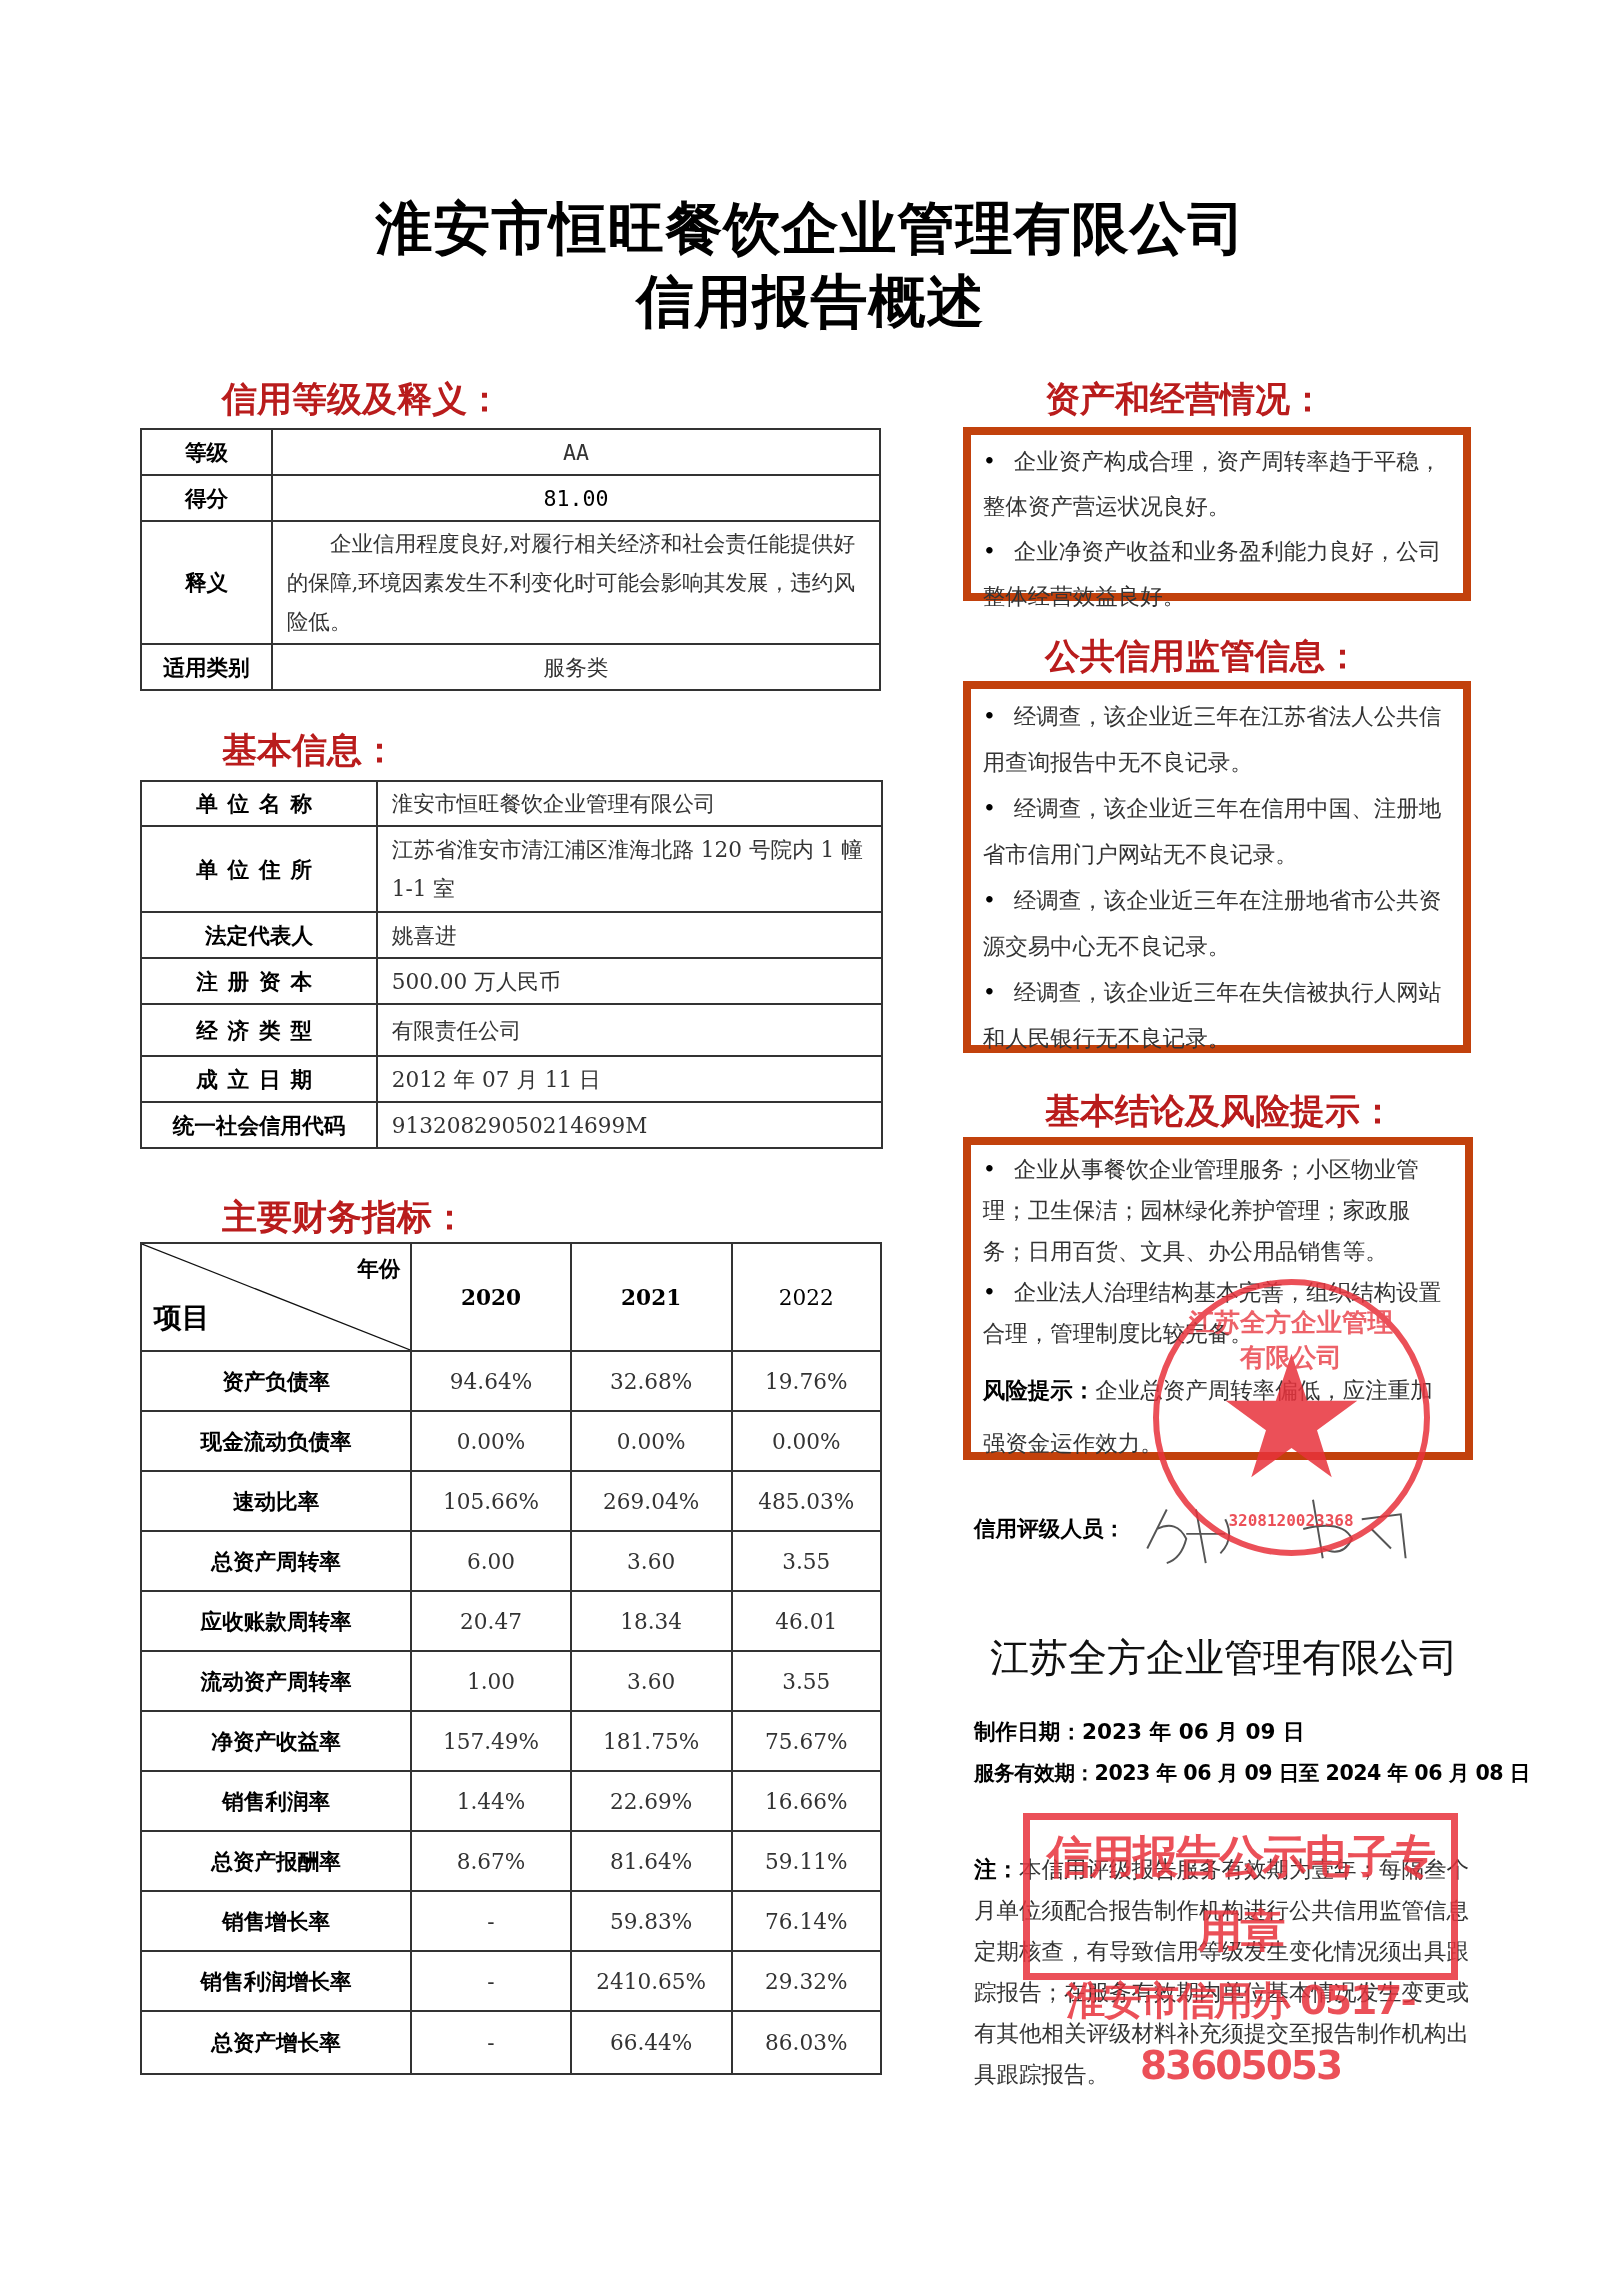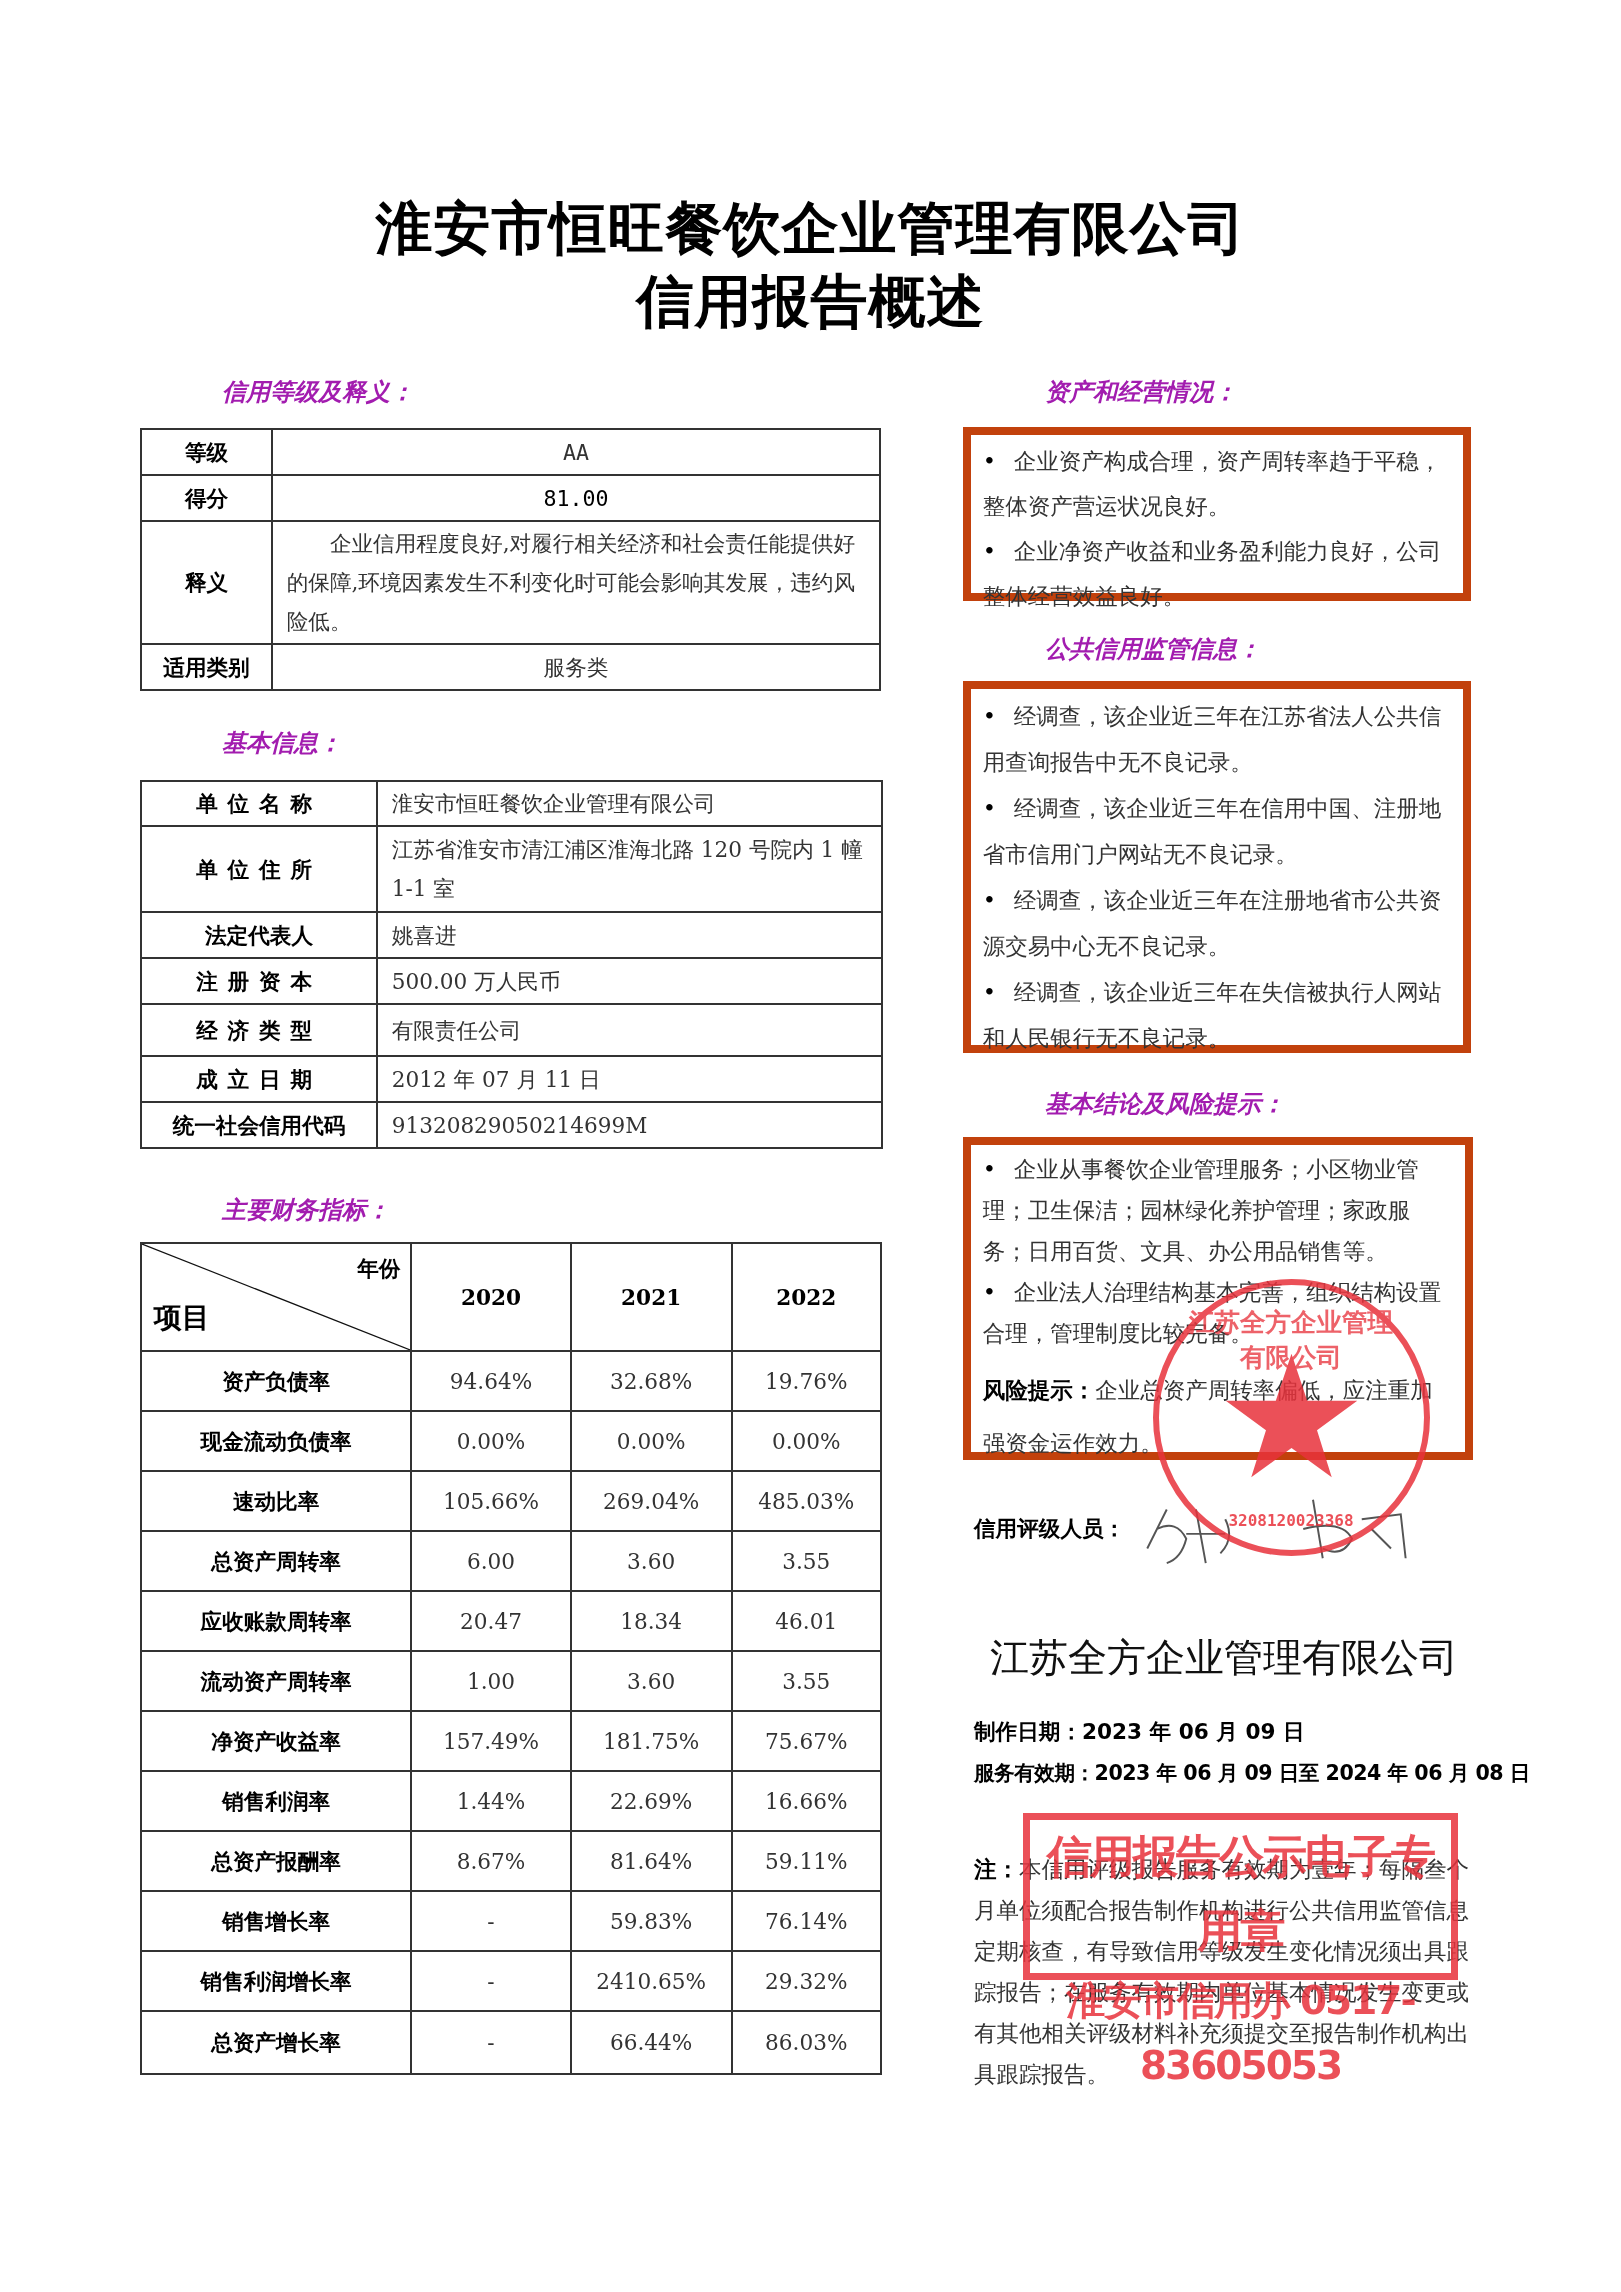--- a/index.html
+++ b/index.html
@@ -1,21 +1,21 @@
 <!DOCTYPE html>
 <html><head>
 <meta charset="utf-8">
 <style>
   html, body { margin: 0; padding: 0; background: #ffffff; }
   body { width: 1621px; height: 2293px; position: relative; overflow: hidden;
          font-family: "DejaVu Serif", "Liberation Serif", serif; color: #111; }
   .abs { position: absolute; }
   .title { left: 0; width: 1621px; text-align: center; font-family: "DejaVu Sans", "Liberation Sans", sans-serif;
            font-weight: bold; font-size: 57px; letter-spacing: 1px; line-height: 69px; color: #000; }
-  .sec-head { font-family: "DejaVu Sans", "Liberation Sans", sans-serif; font-weight: bold; font-size: 24px; color: #a21caf; font-style: italic; }
+  .sec-head { font-family: "DejaVu Sans", "Liberation Sans", sans-serif; font-weight: bold; font-size: 35px; color: #b91c1c; }
   table { border-collapse: collapse; position: absolute; }
   td { border: 2px solid #333; padding: 0; }
   .lbl { font-family: "DejaVu Sans", "Liberation Sans", sans-serif; font-weight: bold; font-size: 21.6px; text-align: center; color: #000; }
   .lbl-sp { letter-spacing: 9.8px; }
   .val { font-size: 21.6px; color: #333; }
   .center { text-align: center; }
   .fin td { text-align: center; font-size: 21.6px; color: #333; }
   .fin td.rowlbl { font-family: "DejaVu Sans", "Liberation Sans", sans-serif; font-weight: bold; color: #000; }
   .box { border: 8px solid #c2410c; font-size: 22.5px; color: #333; line-height: 45px; padding: 3.9px 11.8px; box-sizing: border-box; }
   .box p { margin: 0; }
@@ -92,21 +92,21 @@
       <tr style="height:108px;">
     <td style="width:186px; position:relative; text-align:left;">
       <svg style="position:absolute; left:0; top:0; width:100%; height:100%;" preserveAspectRatio="none" viewBox="0 0 100 100">
         <line x1="0" y1="0" x2="100" y2="100" stroke="#111" stroke-width="1.2" vector-effect="non-scaling-stroke"></line>
       </svg>
       <span class="boldlbl" style="position:absolute; right:9.8px; top:9.8px; font-size:21.6px;">年份</span>
       <span class="boldlbl" style="position:absolute; left:11.8px; top:55px; font-size:28px;">项目</span>
     </td>
     <td style="width:109px; font-weight:bold; color:#000;">2020</td>
     <td style="width:100px; font-weight:bold; color:#000;">2021</td>
-    <td style="width:102px; font-weight:bold; color:#000;">2022</td>
+    <td style="width:102px; font-weight:normal; color:#000;">2022</td>
   </tr>
   <tr style="height:60px;">
         <td class="rowlbl">资产负债率</td>
         <td>94.64%</td>
         <td>32.68%</td>
         <td>19.76%</td>
       </tr>
   <tr style="height:60px;">
         <td class="rowlbl">现金流动负债率</td>
         <td>0.00%</td>

